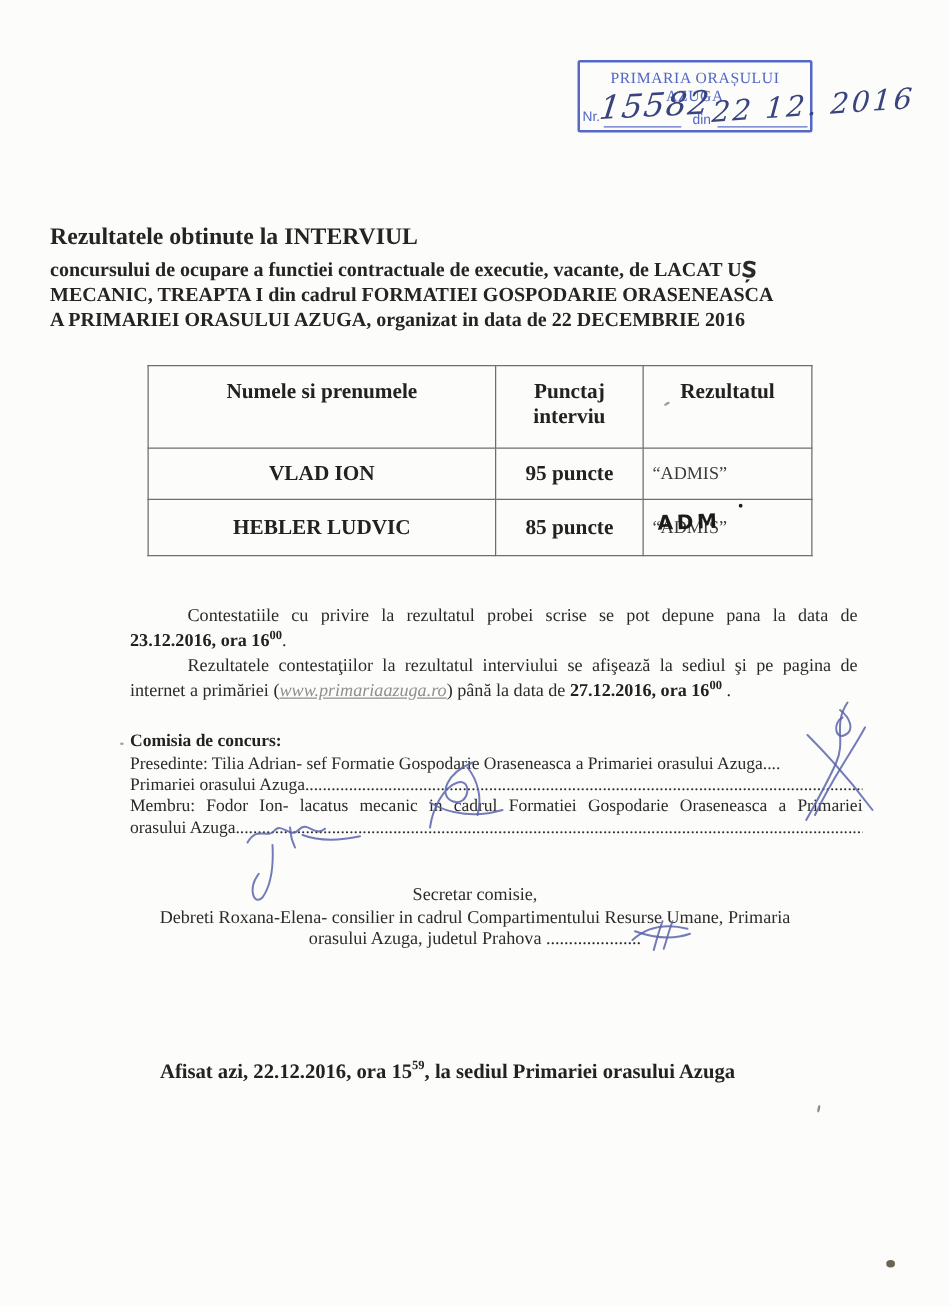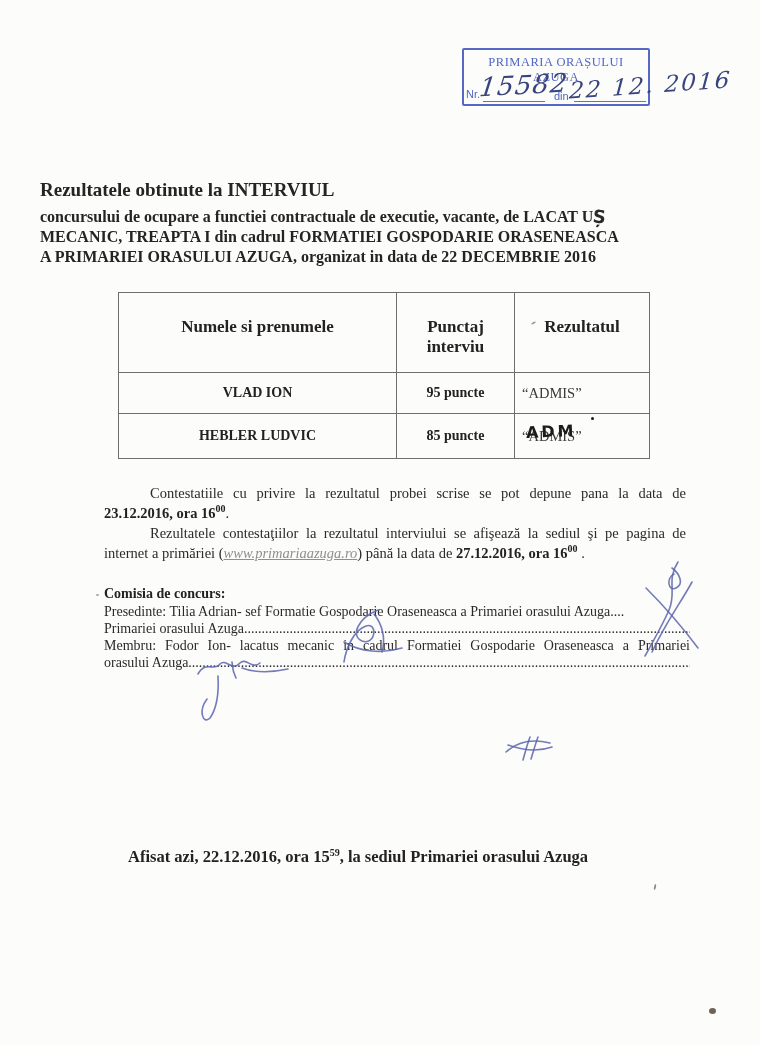--- a/index.html
+++ b/index.html
@@ -48,24 +48,24 @@
   
   .doc-table{
     position:absolute;left:118px;top:292px;width:522px;
     border-collapse:collapse;table-layout:fixed;
   }
   .doc-table td{border:1.5px solid #6e6e6c;vertical-align:middle;}
   .col-name{width:275px;}
   .col-score{width:115px;}
   .col-result{width:132px;}
   .th-cell{font-weight:bold;font-size:17px;text-align:center;color:#242220;}
-  .hdr-row td{height:54px;vertical-align:top;padding-top:24px;}
+  .hdr-row td{height:54px;vertical-align:top;padding-top:10px;}
   .body-row1 td{height:38px;}
   .body-row2 td{height:42px;}
-  .cell-name,.cell-score{font-weight:bold;font-size:14px;text-align:center;color:#242220;margin-top:32px;}
+  .cell-name,.cell-score{font-weight:bold;font-size:17px;text-align:center;color:#242220;margin-top:32px;}
   .cell-result{font-size:14.5px;padding-left:7px;color:#3a3a38;position:relative;}
   .admis-overlay{
     position:absolute;left:11px;top:8px;
     font-family:"DejaVu Sans", sans-serif;font-weight:700;font-size:16px;
     letter-spacing:3px;color:#1b1b1b;transform:rotate(-2deg);
   }
   .admis-dot{position:absolute;left:76px;top:3px;width:3px;height:3px;background:#1b1b1b;border-radius:50%;}
   
   .paras{position:absolute;left:104px;top:483px;width:582px;font-size:14.5px;line-height:20px;color:#2c2a28;}
   .jline{text-align:justify;text-align-last:justify;}
@@ -151,20 +151,25 @@
   </div>
 
   <div class="commission">
     <div class="commission-heading">Comisia de concurs:</div>
     <div>Presedinte: Tilia Adrian- sef Formatie Gospodarie Oraseneasca a Primariei orasului Azuga....</div>
     <div class="dotline">Primariei orasului Azuga.......................................................................................................................................................................</div>
     <div class="jline">Membru: Fodor Ion- lacatus mecanic in cadrul Formatiei Gospodarie Oraseneasca a Primariei</div>
     <div class="dotline">orasului Azuga..............................................................................................................................................................................</div>
   </div>
 
+  <div class="secretary">
+    <div>Secretar comisie,</div>
+    <div>Debreti Roxana-Elena- consilier in cadrul Compartimentului Resurse Umane, Primaria</div>
+    <div>orasului Azuga, judetul Prahova  .....................</div>
+  </div>
 
   <div class="footer-line">
     <span>Afisat azi, 22.12.2016, ora 15</span><sup>59</sup><span>, la sediul Primariei orasului Azuga</span>
   </div>
 
   <svg class="sig" style="left:622px;top:558px;" width="92" height="104" viewBox="0 0 92 104">
     <path d="M56 4 C44 22 55 34 47 52 C41 66 32 82 23 98"></path>
     <path d="M24 30 C40 46 58 66 76 90"></path>
     <path d="M70 24 C58 46 44 64 30 94"></path>
     <path d="M50 10 C58 16 62 26 54 30 C46 34 44 20 52 16"></path>

